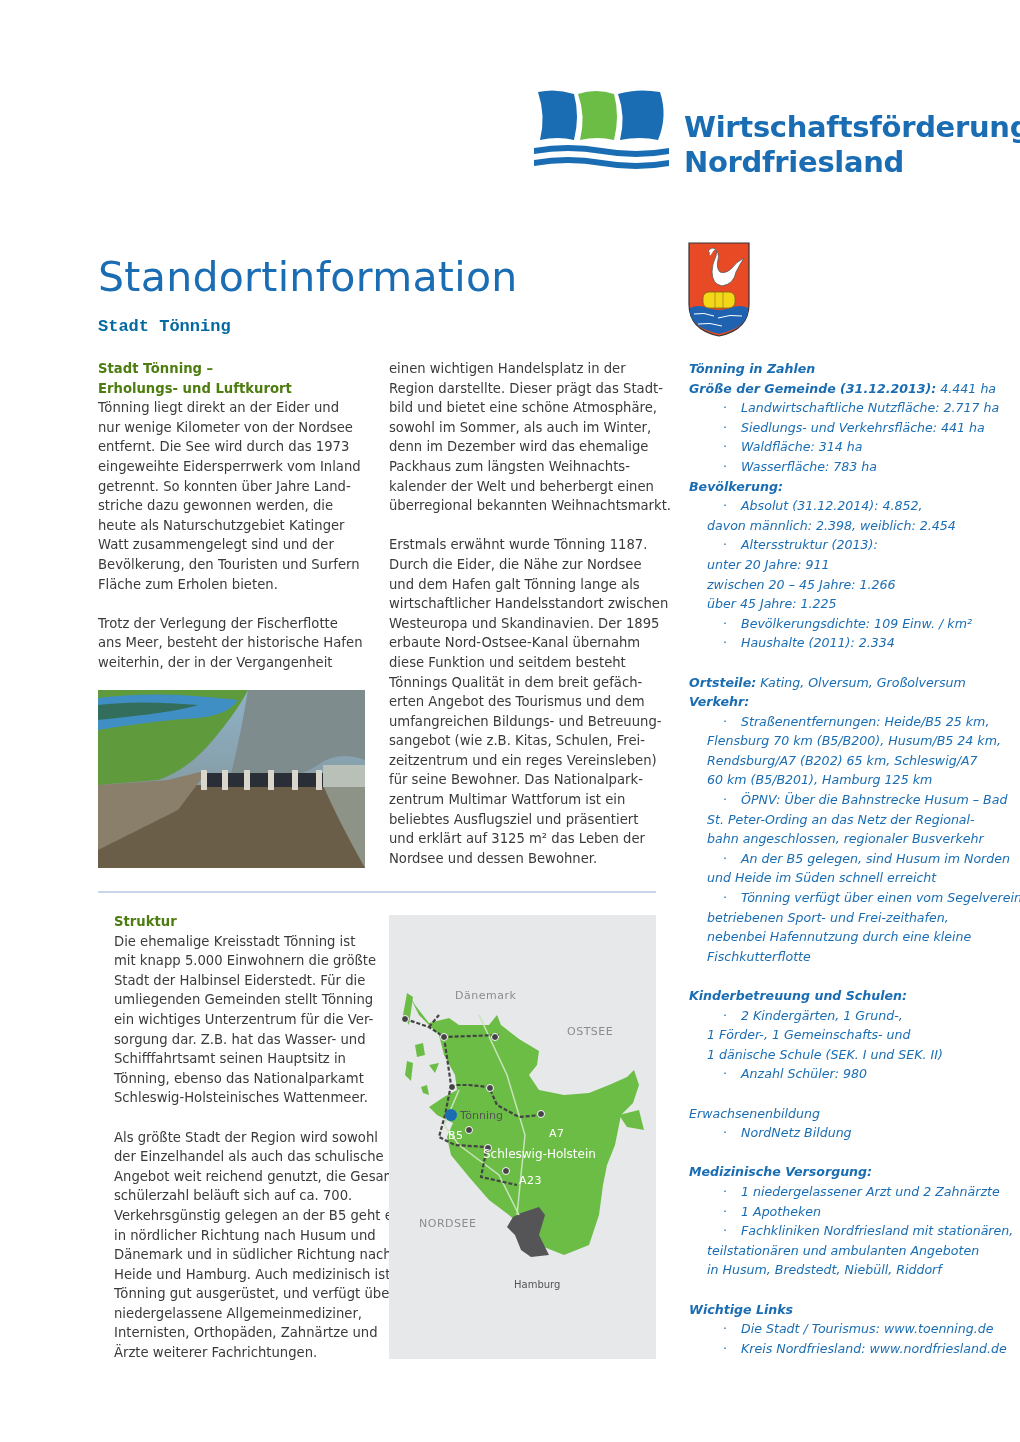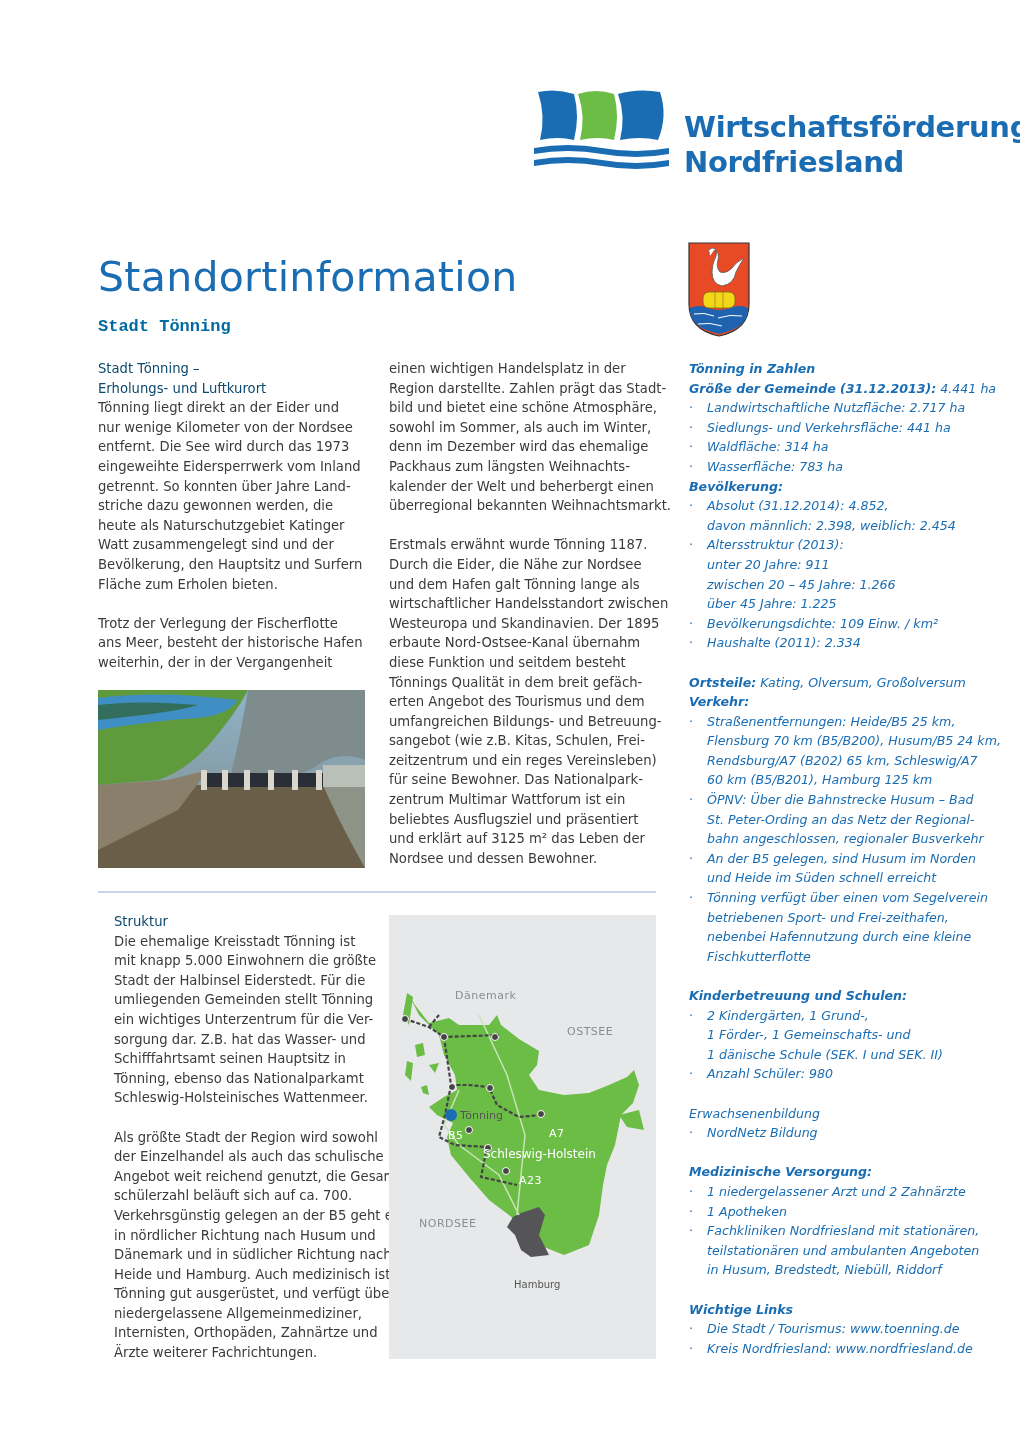--- a/index.html
+++ b/index.html
@@ -22,24 +22,24 @@
   .crest { left:688px; top:242px; width:62px; height:95px; }
 
   
   .col { font-size:13.2px; line-height:19.6px; white-space:nowrap; }
   .col p { margin:0; }
   .col .gap { height:19.6px; }
   .col1 { left:98px; top:359px; width:270px; }
   .col2 { left:389px; top:359px; width:270px; }
   .col3 { left:689px; top:359px; width:300px; color:#1a6db3; font-style:italic; font-size:12.6px; }
   .col3 .b { font-weight:bold; }
-  .col3 .li { position:relative; padding-left:0; }
+  .col3 .li { position:relative; padding-left:0;margin-left:34px; }
   .col3 .li .dot { display:inline-block; width:18px; color:#1a6db3; font-style:normal; }
   .col3 .ind { padding-left:18px;font-style:italic; }
-  .hblue { color:#0c4a6e; font-weight:normal; }
+  .hblue { color:#4d7c0f; font-weight:bold; }
 
   .photo { left:98px; top:690px; width:267px; height:178px; overflow:hidden; }
 
   .divider { left:98px; top:891px; width:558px; height:2px; background:#c7d6ea; }
 
   .col1b { left:98px; top:912px;margin-left:16px; }
 
   .map { left:389px; top:915px; width:267px; height:444px; background:#e7e8ea; overflow:hidden; }
   .map-label { position:absolute; font-size:11px; color:#8a8c8f; white-space:nowrap; letter-spacing:0.5px; }
   .map-label.white { color:#ffffff; }
@@ -81,21 +81,21 @@
   <p class="hblue">Stadt Tönning –</p>
   <p class="hblue">Erholungs- und Luftkurort</p>
   <p>Tönning liegt direkt an der Eider und</p>
   <p>nur wenige Kilometer von der Nordsee</p>
   <p>entfernt. Die See wird durch das 1973</p>
   <p>eingeweihte Eidersperrwerk vom Inland</p>
   <p>getrennt. So konnten über Jahre Land-</p>
   <p>striche dazu gewonnen werden, die</p>
   <p>heute als Naturschutzgebiet Katinger</p>
   <p>Watt zusammengelegt sind und der</p>
-  <p>Bevölkerung, den Hauptsitz und Surfern</p>
+  <p>Bevölkerung, den Touristen und Surfern</p>
   <p>Fläche zum Erholen bieten.</p>
   <div class="gap"></div>
   <p>Trotz der Verlegung der Fischerflotte</p>
   <p>ans Meer, besteht der historische Hafen</p>
   <p>weiterhin, der in der Vergangenheit</p>
 </div>
 
 <div class="abs photo">
   <svg width="267" height="178" viewBox="0 0 267 178">
     <defs>
@@ -120,21 +120,21 @@
       <rect x="194" y="80" width="6" height="20"></rect>
         <rect x="218" y="80" width="6" height="20"></rect>
     </g>
     <path d="M225 95 Q240 130 267 178 H267 V95Z" fill="#8d9387"></path>
     <rect x="225" y="75" width="42" height="22" fill="#b8c0b8"></rect>
   </svg>
 </div>
 
 <div class="abs col col2">
   <p>einen wichtigen Handelsplatz in der</p>
-  <p>Region darstellte. Zahlen prägt das Stadt-</p>
+  <p>Region darstellte. Dieser prägt das Stadt-</p>
   <p>bild und bietet eine schöne Atmosphäre,</p>
   <p>sowohl im Sommer, als auch im Winter,</p>
   <p>denn im Dezember wird das ehemalige</p>
   <p>Packhaus zum längsten Weihnachts-</p>
   <p>kalender der Welt und beherbergt einen</p>
   <p>überregional bekannten Weihnachtsmarkt.</p>
   <div class="gap"></div>
   <p>Erstmals erwähnt wurde Tönning 1187.</p>
   <p>Durch die Eider, die Nähe zur Nordsee</p>
   <p>und dem Hafen galt Tönning lange als</p>

